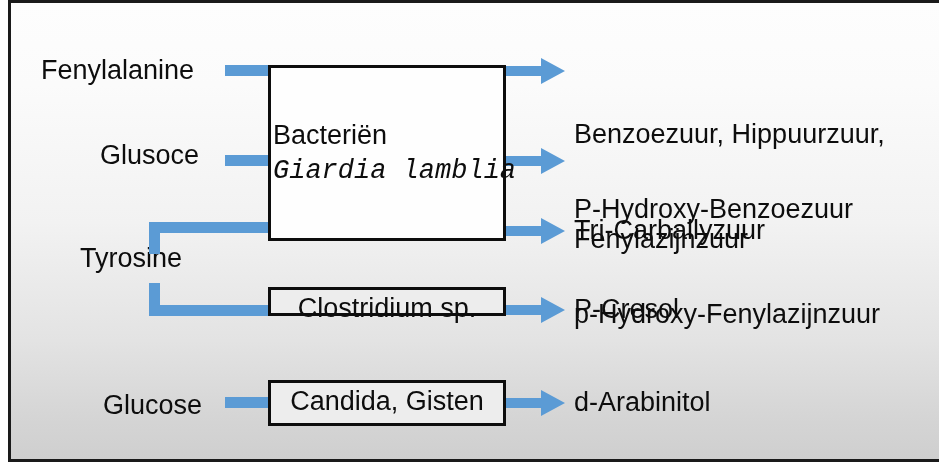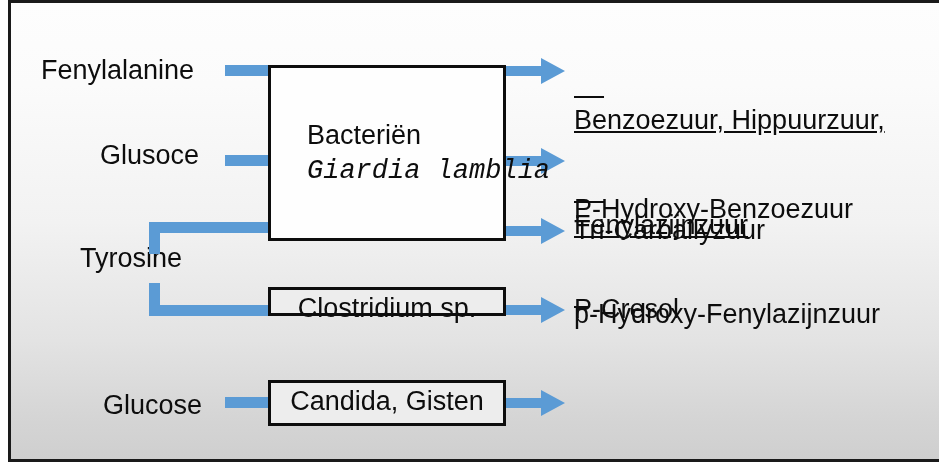--- a/index.html
+++ b/index.html
@@ -35,21 +35,21 @@
     color:#0d0d0d;
     z-index:4;
   }
   .proc-box .ln{font-size:27px;line-height:36px;white-space:pre;}
   .proc-box .ln.ital{font-style:italic;font-family:Liberation Mono, monospace;}
 
   #main-box{
     left:257px;top:62px;width:238px;height:176px;
     background:#fefefe;
     align-items:flex-start;
-    padding-left:36px;
+    padding-left:2px;
   }
   #clostridium-box{
     left:257px;top:284px;width:238px;height:29px;
     background:#ededed;
     justify-content:flex-start;align-items:center;
   }
   #candida-box{
     left:257px;top:377px;width:238px;height:46px;
     background:#ededed;
     justify-content:flex-start;align-items:center;
@@ -129,28 +129,29 @@
       <polygon points="0,8 36,8 36,0 60,13 36,26 36,18 0,18" fill="#5b9bd5"></polygon>
     </svg>
   </div>
 
   <div class="arrow" style="left:494px;top:387px;">
     <svg width="60" height="26" viewBox="0 0 60 26">
       <polygon points="0,8 36,8 36,0 60,13 36,26 36,18 0,18" fill="#5b9bd5"></polygon>
     </svg>
   </div>
 
-  <div class="label" style="left:563px;top:30px;text-decoration:underline;">
+  <div class="label" style="left:563px;top:44px;">
     <div>Benzoezuur, Hippuurzuur,</div>
     <div>Fenylazijnzuur</div>
   </div>
 
   <div class="label" style="left:563px;top:119px;">
     <div>P-Hydroxy-Benzoezuur</div>
     <div>p-Hydroxy-Fenylazijnzuur</div>
   </div>
 
   <div class="label" style="left:563px;top:210px;">Tri-Carballyzuur</div>
 
   <div class="label" style="left:563px;top:289px;">P-Cresol</div>
 
+  <div class="label" style="left:563px;top:382px;">d-Arabinitol</div>
 
 </div>
 
 </body></html>

